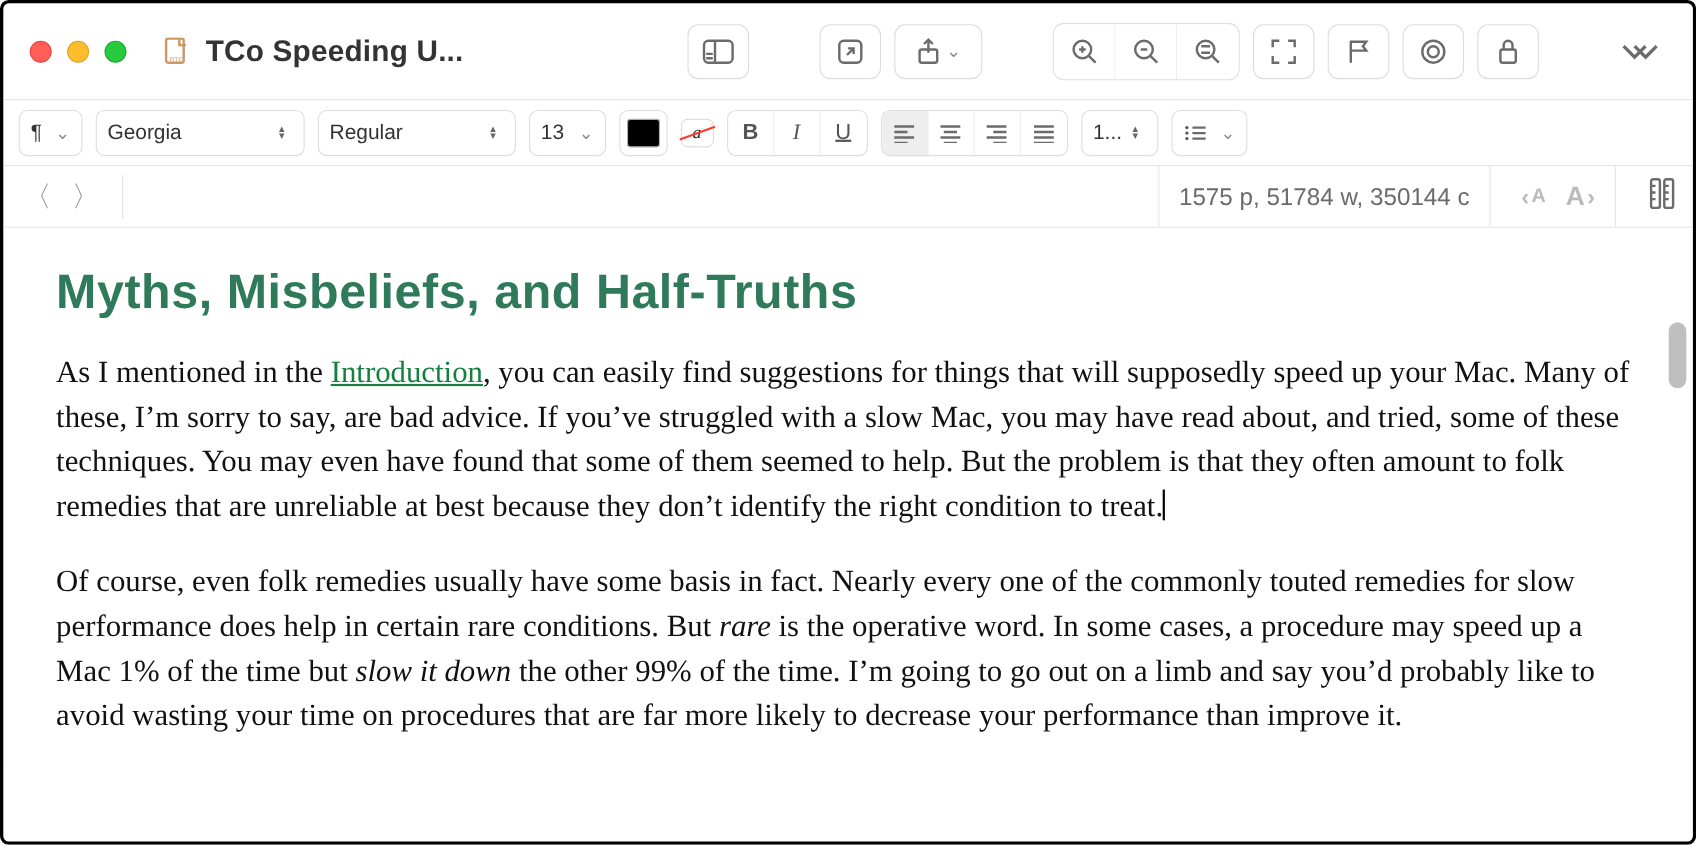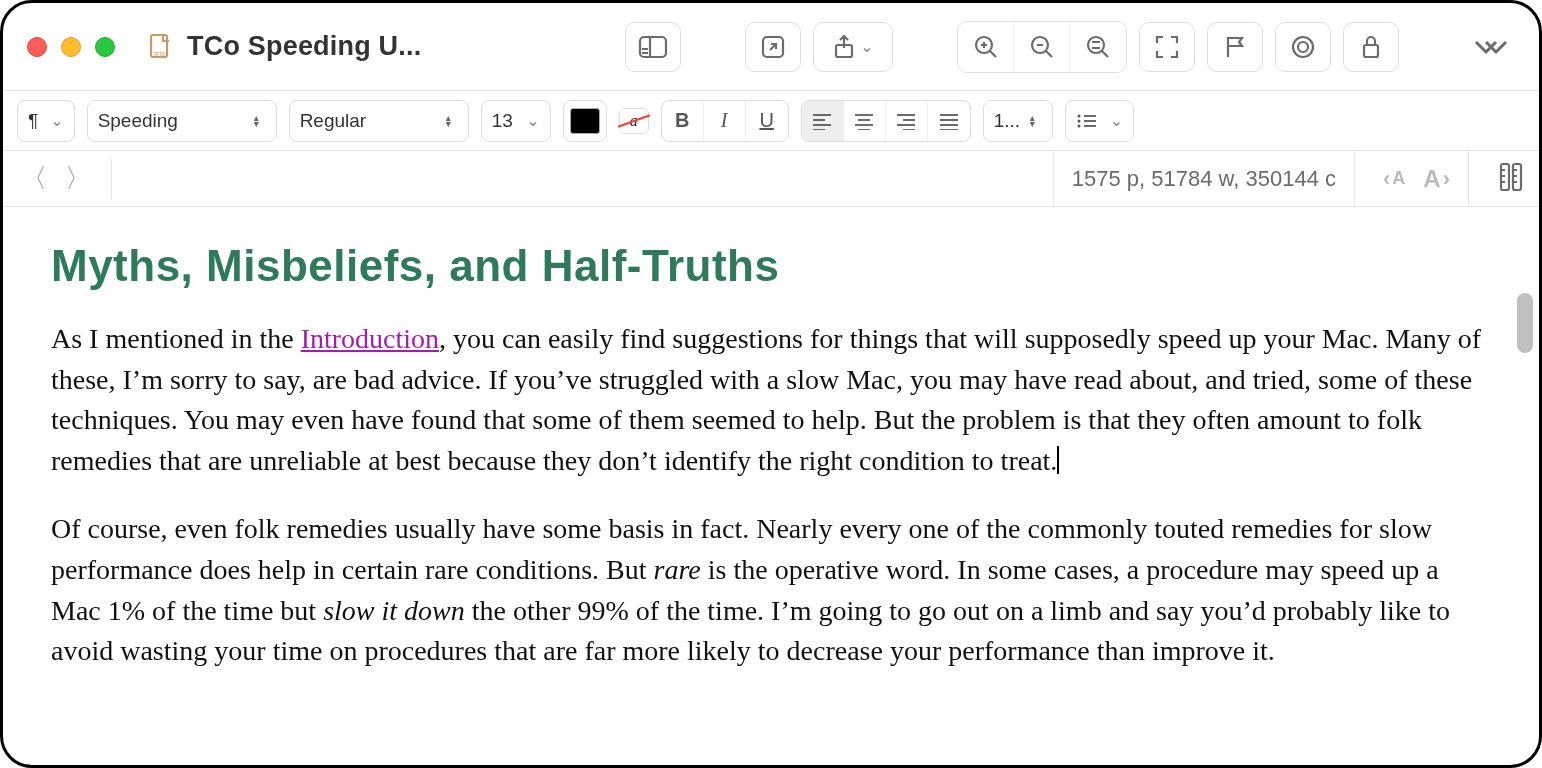--- a/index.html
+++ b/index.html
@@ -1,19 +1,19 @@
 <!DOCTYPE html>
 <html><head>
 <meta charset="utf-8">
 <style>
   * { box-sizing: border-box; margin: 0; padding: 0; }
   html, body { width: 1542px; height: 768px; font-family: -apple-system, BlinkMacSystemFont, "Helvetica Neue", Arial, sans-serif; }
   .window {
     width: 1542px; height: 768px; background: #fff; border: 3px solid #000;
-    border-radius: 32px; overflow: hidden; display: flex; flex-direction: column; position: relative;
+    border-radius: 8px; overflow: hidden; display: flex; flex-direction: column; position: relative;
   }
   
   .titlebar {
     display: flex; align-items: center; gap: 12px; padding: 14px 20px 14px 24px;
     border-bottom: 1px solid #e5e5e5; height: 88px;
   }
   .traffic { display: flex; gap: 14px; align-items: center; margin-right: 22px;}
   .dot { width: 20px; height: 20px; border-radius: 50%; }
   .dot.red { background: #ff5f56; border:1px solid #e0443e;}
   .dot.yellow { background: #ffbd2e; border:1px solid #dea123;}
@@ -66,21 +66,21 @@
   
   .content {
     flex:1; overflow:auto; padding: 34px 48px 4px 48px; position:relative;
     font-family: Georgia, "Times New Roman", serif; color:#111;
   }
   .content h1{
     font-family: Verdana, Geneva, sans-serif; font-weight:700; color:#2f7a5a;
     font-size:44px; margin-bottom:28px; letter-spacing:0.5px;
   }
   .content p{ font-size:28px; line-height:1.45; margin-bottom:28px;}
-  .content a{ color:#a21caf; text-decoration:underline;}
+  .content a{ color:#15803d; text-decoration:underline;}
   .content em{ font-style:italic;}
   .cursor-caret{ display:inline-block; width:0; border-right:2px solid #000; height:28px; vertical-align:-4px;}
   
   .scroll-thumb{
     position:absolute; right:6px; top:290px; width:16px; height:60px; background:#bfbfbf; border-radius:8px;
   }
   
   svg { stroke:#6b6b6b; stroke-width:2.2; fill:none; }
   .tb-btn.more svg{stroke-width:3;}
 </style>
@@ -191,21 +191,21 @@
         </svg>
       </div>
   </div>
 
   <div class="formatbar">
     <div class="select pill">
       <span>¶</span>
       <span class="chev-small">⌄</span>
     </div>
     <div class="select" style="min-width:190px">
-      <span>Speeding</span>
+      <span>Georgia</span>
       <span class="updown">
           <span>▴</span>
           <span>▾</span>
         </span>
     </div>
     <div class="select" style="min-width:180px">
       <span>Regular</span>
       <span class="updown">
           <span>▴</span>
           <span>▾</span>

